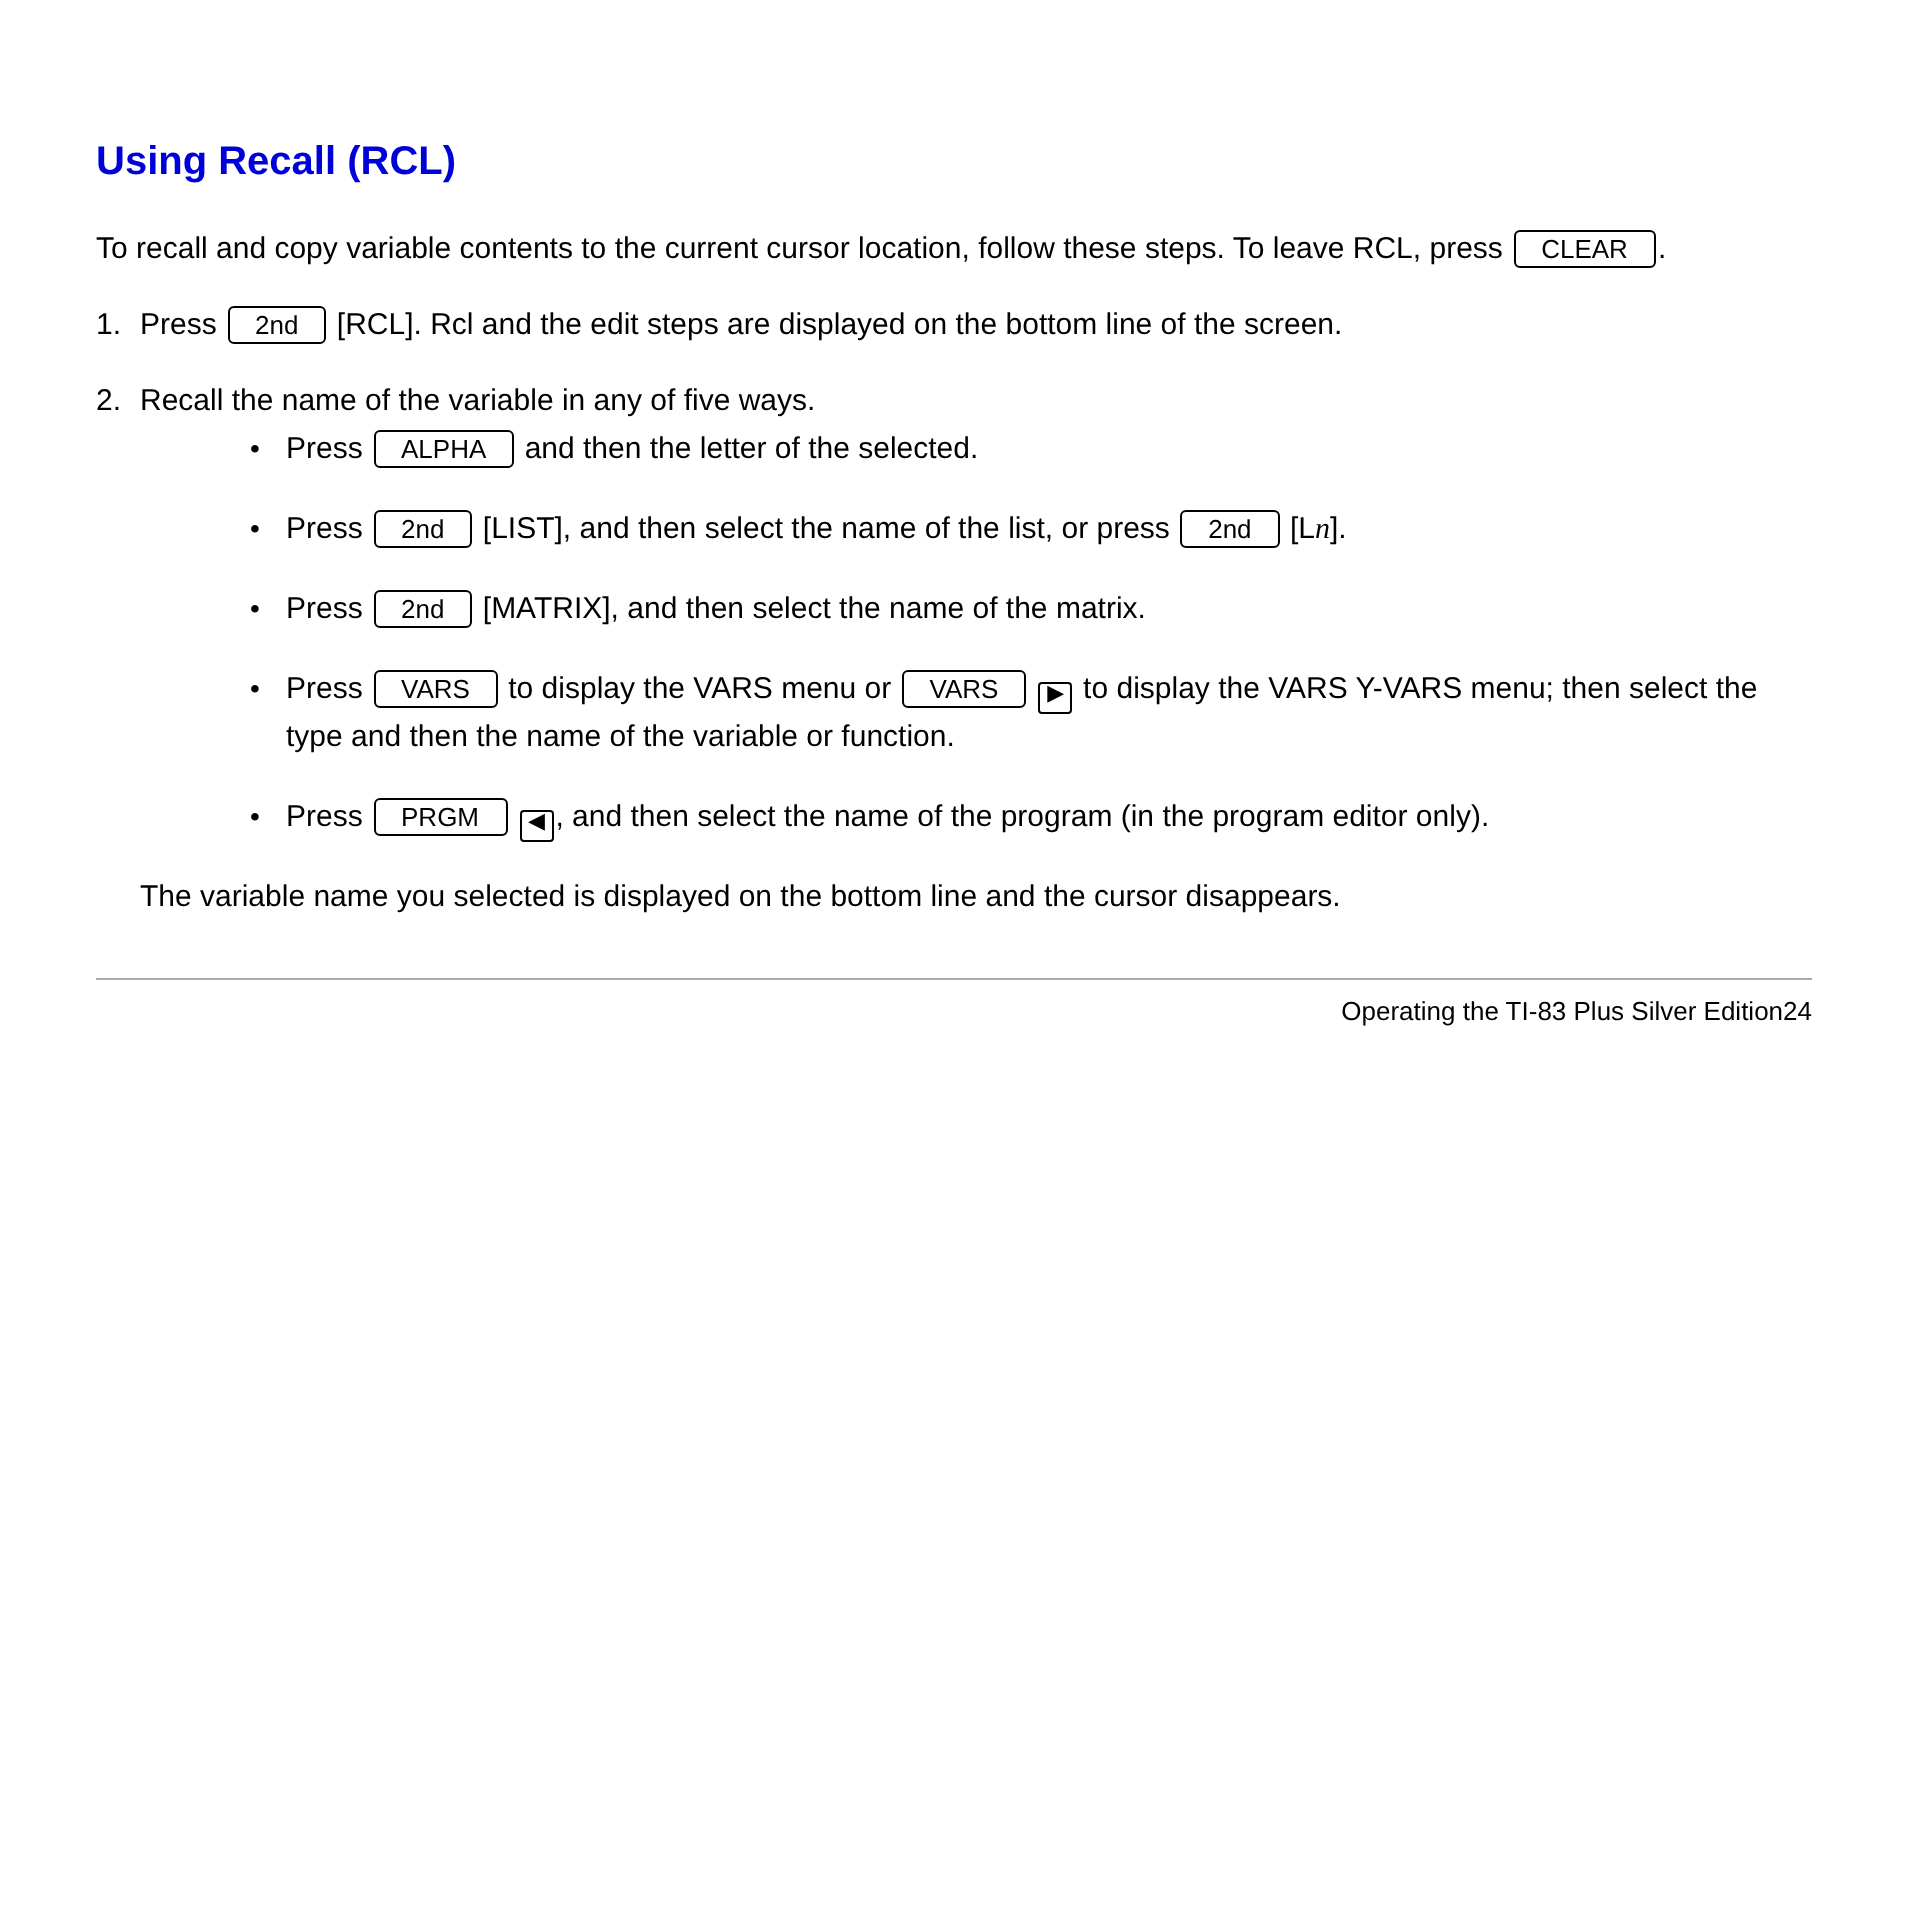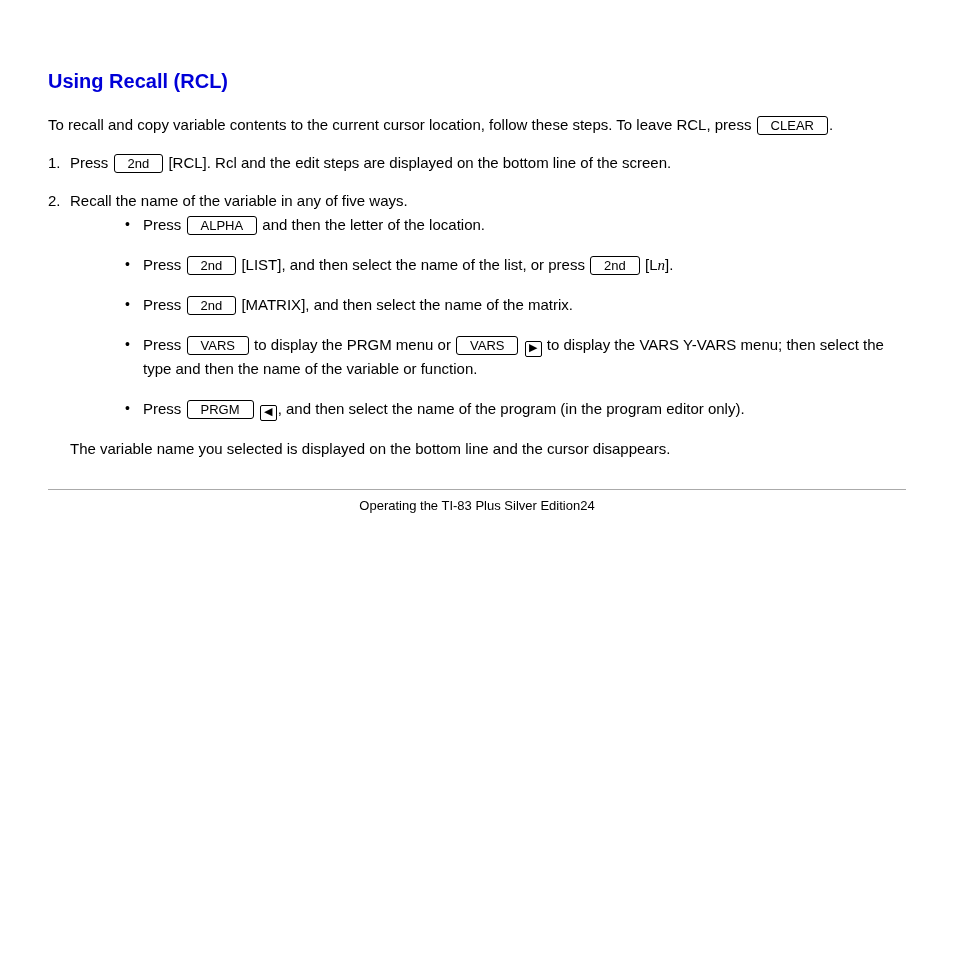--- a/index.html
+++ b/index.html
@@ -108,21 +108,21 @@
   }
   hr.footer-rule {
     border: none;
     border-top: 1px solid #aaa;
     margin: 28px 0 8px 0;
   }
   .footer {
     font-size: 13px;
     color: #000;
     display: flex;
-    justify-content: center;
+    justify-content: flex-end;
   }
 </style>
 </head>
 <body>
 
 <div class="page">
 
 
   <h2>Using Recall (RCL)</h2>
 
@@ -133,32 +133,32 @@
   <ol class="numbered">
     <li>
       <span>Press </span><span class="kbox">2nd</span>
       <span class="bracket">[</span><span class="bracket">RCL</span><span class="bracket">]</span><span>. Rcl and the edit steps are displayed on the bottom line of the screen.</span>
     </li>
     <li>
       <span>Recall the name of the variable in any of five ways.</span>
 
       <ul class="bullets">
         <li>
-          <span>Press </span><span class="kbox">ALPHA</span><span> and then the letter of the location.</span>
+          <span>Press </span><span class="kbox">ALPHA</span><span> and then the letter of the selected.</span>
         </li>
         <li>
           <span>Press </span><span class="kbox">2nd</span>
           <span class="bracket">[</span><span class="bracket">LIST</span><span class="bracket">]</span><span>, and then select the name of the list, or press </span><span class="kbox">2nd</span><span> [L</span><span class="asymbol"><i>n</i></span><span>].</span>
         </li>
         <li>
           <span>Press </span><span class="kbox">2nd</span>
           <span class="bracket">[</span><span class="bracket">MATRIX</span><span class="bracket">]</span><span>, and then select the name of the matrix.</span>
         </li>
         <li>
-          <span>Press </span><span class="kbox">VARS</span><span> to display the PRGM menu or </span><span class="kbox">VARS</span>
+          <span>Press </span><span class="kbox">VARS</span><span> to display the VARS menu or </span><span class="kbox">VARS</span>
           <span class="arrow-box">▶</span><span> to display the VARS Y</span><span>-</span><span>VARS menu; then select the type and then the name of the variable or function.</span>
         </li>
         <li>
           <span>Press </span><span class="kbox">PRGM</span>
           <span class="arrow-box">◀</span><span>, and then select the name of the program (in the program editor only).</span>
         </li>
       </ul>
 
       <p class="body-text" style="margin-top:6px">The variable name you selected is displayed on the bottom line and the cursor disappears.</p>
     </li>

